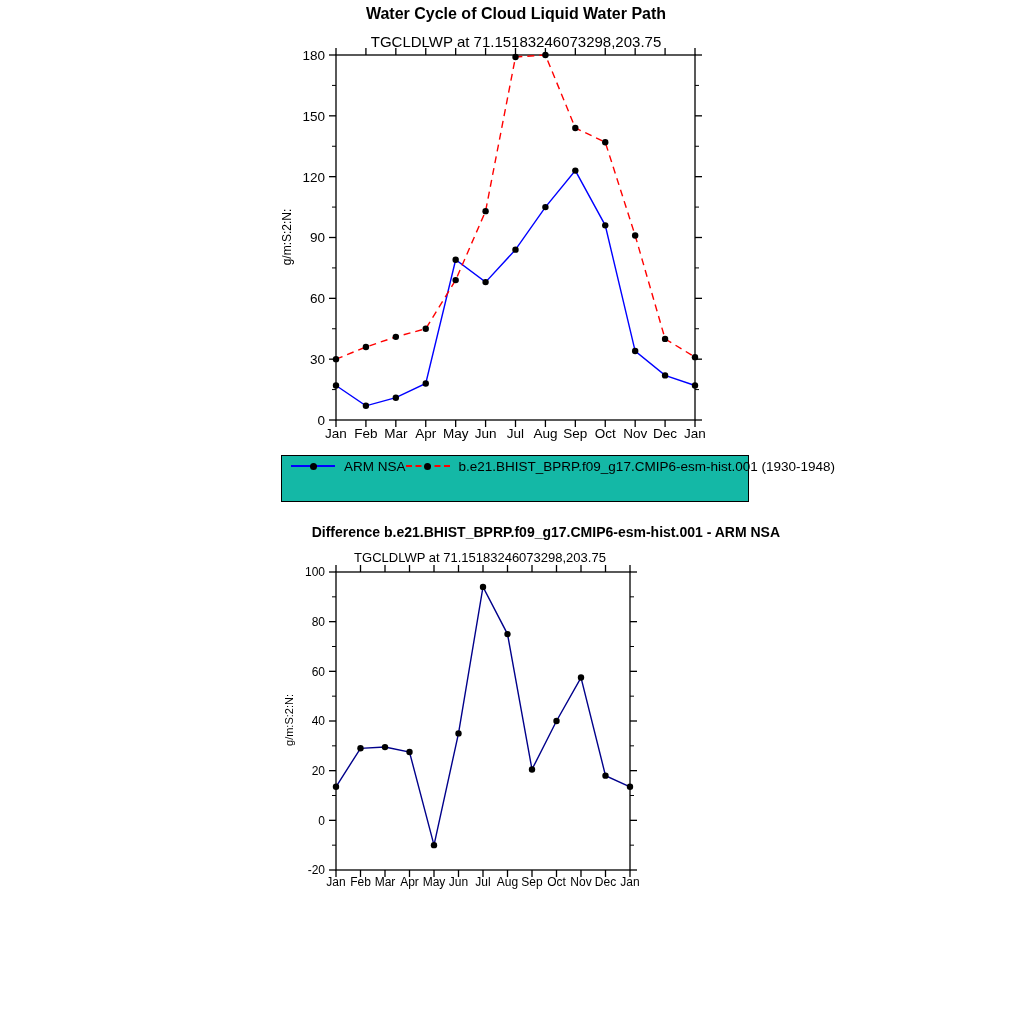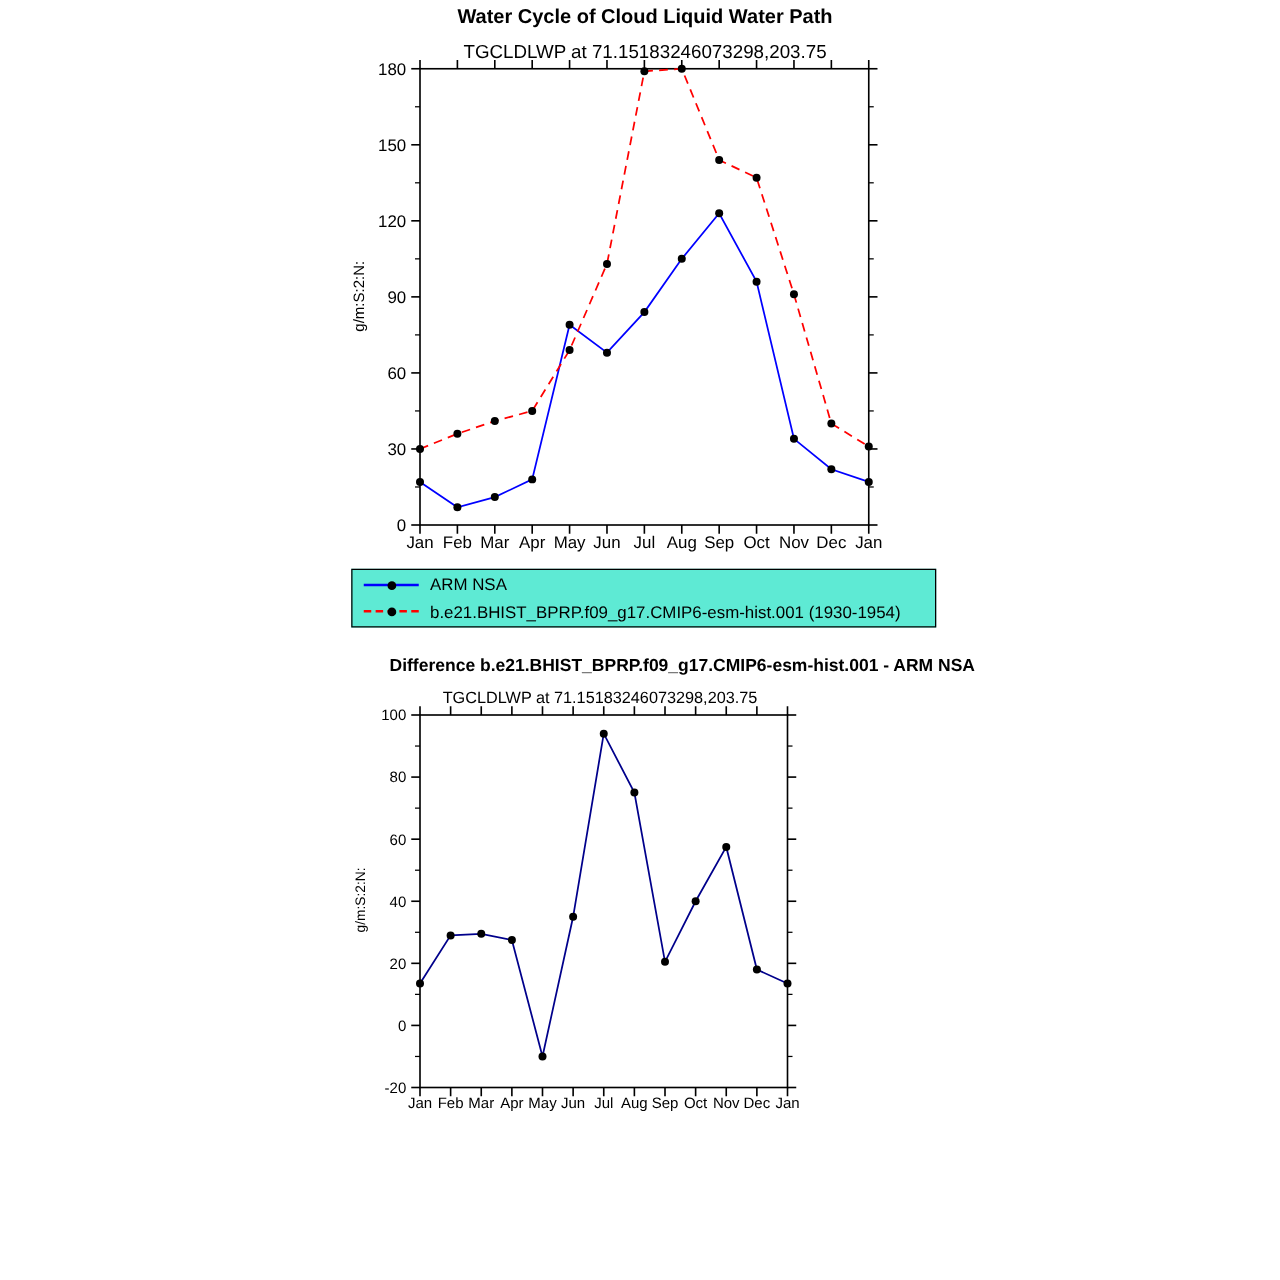--- a/index.html
+++ b/index.html
@@ -9,22 +9,22 @@
   svg text{font-family:"Liberation Sans", sans-serif;fill:#000;}
   .title{position:absolute;font-weight:bold;text-align:center;white-space:nowrap;}
   .t1{left:260px;top:5px;width:512px;font-size:16px;}
   .s1{left:260px;top:33px;width:512px;font-size:15px;font-weight:normal;}
   .t2{left:180px;top:524px;width:600px;font-size:14px;text-align:right;}
   .s2{left:180px;top:550px;width:600px;font-size:13px;font-weight:normal;}
   .ylab{position:absolute;transform:translate(-50%,-50%) rotate(-90deg);white-space:nowrap;}
   .y1{left:287px;top:237px;font-size:12px;}
   .y2{left:289px;top:720px;font-size:11px;}
   .legend{position:absolute;left:281px;top:455px;width:468px;height:47px;border:1px solid #000;
-          box-sizing:border-box;display:flex;flex-direction:column;justify-content:space-evenly;
-          padding-left:9px;background:#5eead4;}
+          box-sizing:border-box;display:flex;flex-direction:row;justify-content:space-evenly;
+          padding-left:9px;background:#14b8a6;}
   .legend-row{display:flex;align-items:center;height:20px;}
   .sample{position:relative;width:44px;height:0;border-top:2px solid #000;display:inline-block;flex:0 0 44px;}
   .sample .dot{position:absolute;left:50%;top:-4px;width:7px;height:7px;margin-left:-3.5px;
                background:#000;border-radius:50%;}
   .legend-label{margin-left:9px;font-size:13.5px;white-space:nowrap;}
 </style>
 </head>
 <body>
 
 <div class="canvas">
@@ -228,21 +228,21 @@
     <div class="legend-row">
       <span class="sample" style="border-top-style: solid; border-top-color: rgb(0, 0, 255);">
           <span class="dot"></span>
         </span>
       <span class="legend-label">ARM NSA</span>
     </div>
     <div class="legend-row">
       <span class="sample" style="border-top-style: dashed; border-top-color: rgb(255, 0, 0);">
           <span class="dot"></span>
         </span>
-      <span class="legend-label">b.e21.BHIST_BPRP.f09_g17.CMIP6-esm-hist.001 (1930-1954)</span>
+      <span class="legend-label">b.e21.BHIST_BPRP.f09_g17.CMIP6-esm-hist.001 (1930-1948)</span>
     </div>
   </div>
 
   <div class="title t2">Difference b.e21.BHIST_BPRP.f09_g17.CMIP6-esm-hist.001 - ARM NSA</div>
   <div class="title s2">TGCLDLWP at 71.15183246073298,203.75</div>
   <div class="ylab y2">g/m:S:2:N:</div>
 
 </div>
 
 </body></html>

